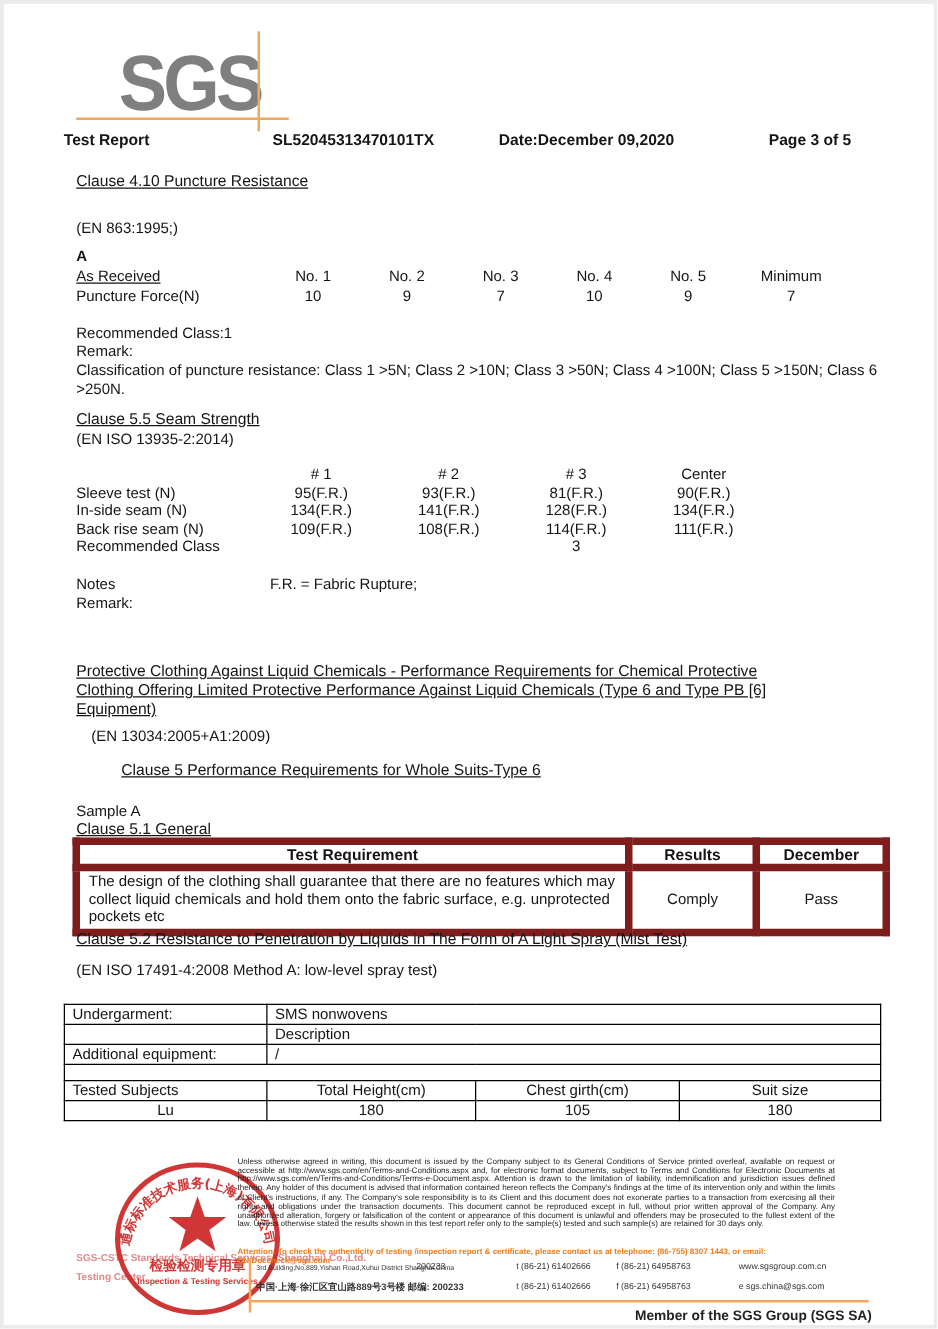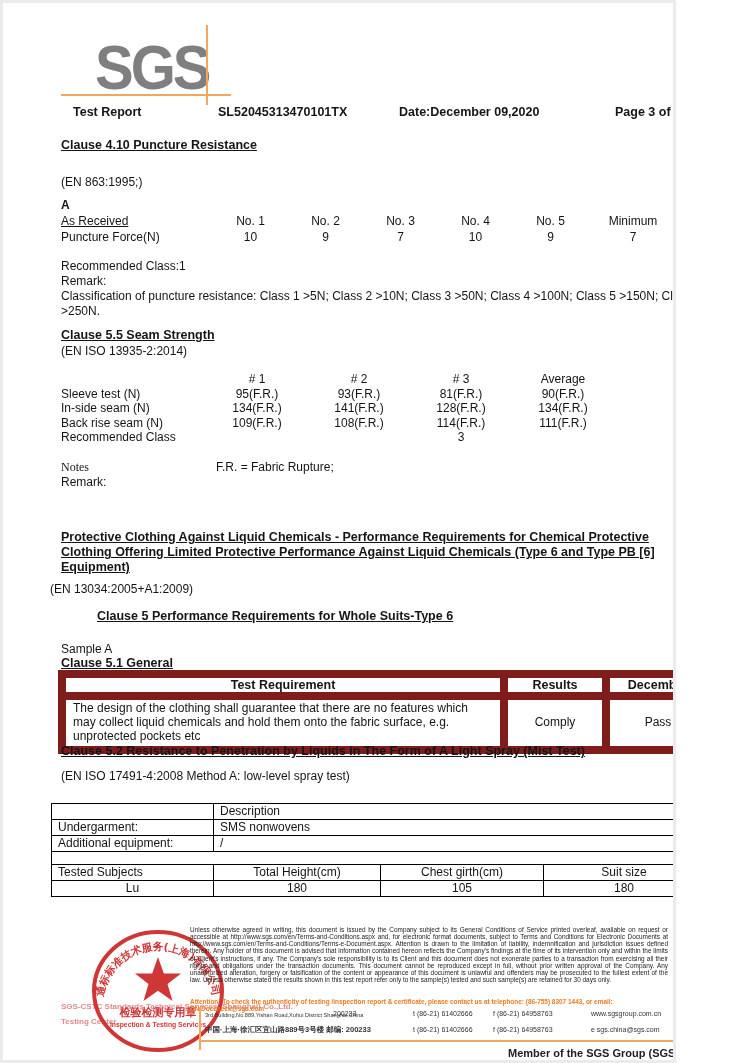--- a/index.html
+++ b/index.html
@@ -1,55 +1,55 @@
 <!DOCTYPE html>
 <html><head>
 <meta charset="utf-8">
 <style>
   * { margin:0; padding:0; box-sizing:border-box; }
   body { background:#ffffff; }
   .page {
-    position:relative; width:676px; height:1063px; background:#ffffff;
+    position:relative; width:750px; height:1063px; background:#ffffff;
     font-family:"Liberation Sans","DejaVu Sans",sans-serif; font-size:12px; color:#151515;
     border:3px solid #ebebeb; overflow:hidden;
   }
   .abs { position:absolute; }
 
   
   .logo-sgs { position:absolute; left:92px; top:28px; font-size:58px; font-weight:bold;
               color:#7f7f7f; letter-spacing:-3px; transform:scaleY(1.08); transform-origin:top left; }
   .logo-vline { position:absolute; left:203px; top:22px; width:2px; height:80px; background:#f2a85c; }
   .logo-hline { position:absolute; left:58px; top:91px; width:170px; height:2px; background:#f2a85c; }
   .hdr { position:absolute; top:102px; font-weight:bold; font-size:12.5px; white-space:nowrap; }
 
   
-  .h-u { font-weight:bold; text-decoration:underline; font-size:12.5px; white-space:nowrap; }
+  .h-u { font-weight:normal; text-decoration:underline; font-size:12.5px; white-space:nowrap; }
   .plain { font-size:12px; white-space:nowrap; }
   .wrapblk { font-size:12px; line-height:15px; }
 
   
   .pt-row { display:flex; height:16px; line-height:16px; white-space:nowrap; }
   .pt-label { width:152px; }
   .pt-c { width:75px; text-align:center; }
   .pt-min { width:90px; text-align:center; }
   .u { text-decoration:underline; }
   .b { font-weight:bold; }
 
   
   .st-row { display:flex; height:14.6px; line-height:14.6px; white-space:nowrap; }
   .st-label { width:145px; }
   .st-c { width:102px; text-align:center; }
 
   .notes-row { display:flex; line-height:15px; }
-  .notes-label { width:155px;font-family:Liberation Serif, serif; }
+  .notes-label { width:155px; }
 
   
   table { border-collapse:collapse; table-layout:fixed; }
   .t1 { position:absolute; left:55px; top:667px; width:648px; }
-  .t1 th, .t1 td { border:8px solid #7f1d1d; font-size:12px; }
+  .t1 th, .t1 td { border:6px solid #7f1d1d; font-size:12px; }
   .t1 th { font-weight:bold; font-size:12.5px; text-align:center; height:21px; }
   .t1 td { padding:2px 7px; line-height:13.8px; }
   .t1 td.ctr { text-align:center; padding:16px 2px; }
 
   .t2 { position:absolute; left:48px; top:800px; width:653px; }
   .t2 td { border:1.5px solid #000; font-size:12px; height:16px; padding:0 6px; line-height:15px; }
   .t2 td.ctr { text-align:center; }
   .t2 td.spacer { height:13px; border-top:1.5px solid #000; border-bottom:1.5px solid #000; }
 
   
@@ -66,21 +66,21 @@
   .stamp { position:absolute; left:84px; top:924px; width:142px; height:132px; opacity:.92; }
 </style>
 </head>
 <body>
 
 <div class="page">
 
   <div class="logo-sgs">SGS</div>
   <div class="logo-vline"></div>
   <div class="logo-hline"></div>
-  <div class="hdr" style="left:70px;">Test Report</div>
+  <div class="hdr" style="left:48px;">Test Report</div>
   <div class="hdr" style="left:215px;">SL52045313470101TX</div>
   <div class="hdr" style="left:396px;">Date:December 09,2020</div>
   <div class="hdr" style="left:612px;">Page 3 of 5</div>
 
   <div class="abs h-u" style="left:58px; top:135px;">Clause 4.10 Puncture Resistance</div>
   <div class="abs plain" style="left:58px; top:172px;">(EN 863:1995;)</div>
 
   <div class="abs" style="left:58px; top:194px;">
     <div class="pt-row b">
       <span>A</span>
@@ -113,21 +113,21 @@
 
   <div class="abs h-u" style="left:58px; top:325px;">Clause 5.5 Seam Strength</div>
   <div class="abs plain" style="left:58px; top:341px;">(EN ISO 13935-2:2014)</div>
 
   <div class="abs" style="left:58px; top:369px;">
     <div class="st-row">
       <span class="st-label"></span>
       <span class="st-c"># 1</span>
       <span class="st-c"># 2</span>
       <span class="st-c"># 3</span>
-      <span class="st-c">Average</span>
+      <span class="st-c">Center</span>
     </div>
     <div class="st-row">
       <span class="st-label">Sleeve test (N)</span>
       <span class="st-c">95(F.R.)</span>
       <span class="st-c">93(F.R.)</span>
       <span class="st-c">81(F.R.)</span>
       <span class="st-c">90(F.R.)</span>
     </div>
     <div class="st-row">
       <span class="st-label">In-side seam (N)</span>
@@ -158,21 +158,21 @@
       <span>F.R. = Fabric Rupture;</span>
     </div>
     <div>Remark:</div>
   </div>
 
   <div class="abs" style="left:58px; top:527px; line-height:15.2px;">
     <div class="h-u">Protective Clothing Against Liquid Chemicals - Performance Requirements for Chemical Protective</div>
     <div class="h-u">Clothing Offering Limited Protective Performance Against Liquid Chemicals (Type 6 and Type PB [6]</div>
     <div class="h-u">Equipment)</div>
   </div>
-  <div class="abs plain" style="left:47px; top:579px;">(EN 13034:2005+A1:2009)</div>
+  <div class="abs plain" style="left:70px; top:579px;">(EN 13034:2005+A1:2009)</div>
 
   <div class="abs h-u" style="left:58px; top:606px;margin-left:36px;">Clause 5 Performance Requirements for Whole Suits-Type 6</div>
   <div class="abs plain" style="left:58px; top:639px;">Sample A</div>
   <div class="abs h-u" style="left:58px; top:653px;">Clause 5.1 General</div>
 
   <table class="t1">
     <colgroup>
         <col style="width:442px">
         <col style="width:102px">
         <col style="width:104px">
@@ -196,26 +196,26 @@
 
   <table class="t2">
     <colgroup>
         <col style="width:162px">
         <col style="width:167px">
         <col style="width:163px">
         <col style="width:161px">
       </colgroup>
     <tbody>
         <tr>
+      <td>Undergarment:</td>
+      <td colspan="3">SMS nonwovens</td>
+    </tr>
+    <tr>
       <td></td>
       <td colspan="3">Description</td>
-    </tr>
-    <tr>
-      <td>Undergarment:</td>
-      <td colspan="3">SMS nonwovens</td>
     </tr>
     <tr>
       <td>Additional equipment:</td>
       <td colspan="3">/</td>
     </tr>
     <tr>
       <td class="spacer" colspan="4"></td>
     </tr>
     <tr>
       <td>Tested Subjects</td>

